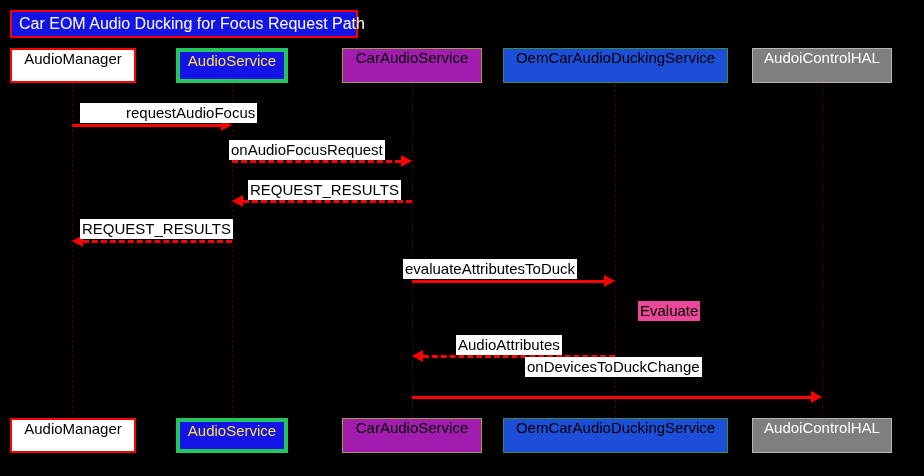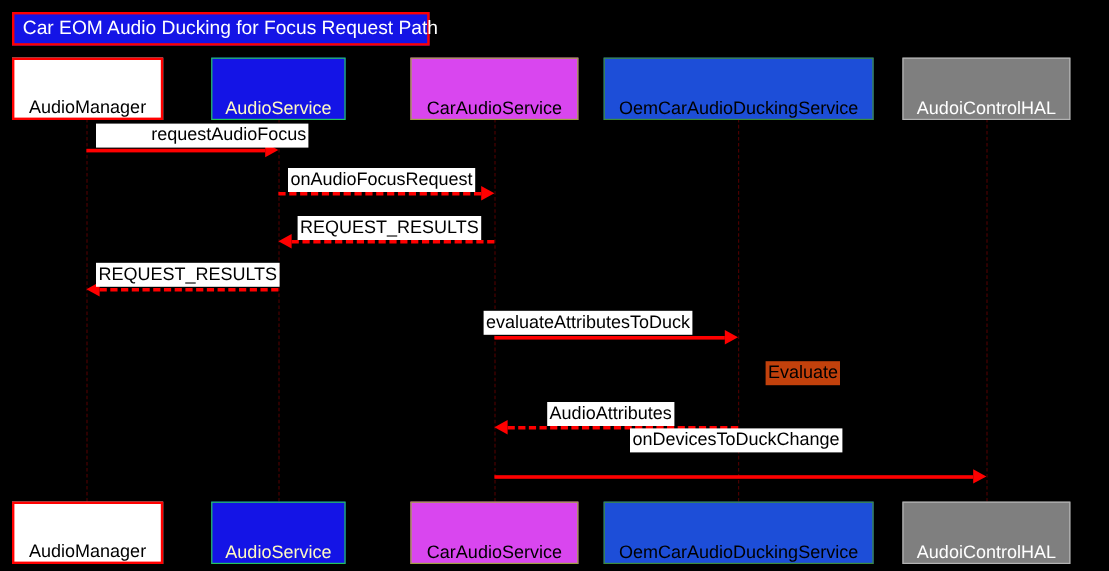--- a/index.html
+++ b/index.html
@@ -30,31 +30,31 @@
     align-items: center;
     padding-left: 7px;
     color: #FFFFFF;
     font-size: 16px;
     white-space: nowrap;
   }
 
   
   .participant {
     position: absolute;
-    height: 52px;
+    height: 35px;
     box-sizing: border-box;
     display: flex;
-    align-items: flex-end;
+    align-items: flex-start;
     justify-content: center;
     font-size: 15px;
     white-space: nowrap;
   }
   .p-white  { background: #FFFFFF; border: 2px solid #FF0000; color: #000000; }
-  .p-blue   { background: #1414E6; border: 1px solid #22c55e; color: #fef9c3; }
-  .p-cream  { background: #d946ef; border: 1px solid #A0A040; color: #000000; }
+  .p-blue   { background: #1414E6; border: 4px solid #22c55e; color: #fde047; }
+  .p-cream  { background: #a21caf; border: 1px solid #A0A040; color: #000000; }
   .p-green  { background: #1d4ed8; border: 1px solid #3C8C3C; color: #000000; }
   .p-gray   { background: #7F7F7F; border: 1px solid #B4B4B4; color: #FFFFFF; }
 
   
   .lifeline {
     position: absolute;
     width: 1px;
     border-left: 1px dashed #4A0000;
   }
 
@@ -82,21 +82,21 @@
     background: #FFFFFF;
     color: #000000;
     font-size: 15px;
     line-height: 18px;
     padding: 1px 2px;
     white-space: nowrap;
   }
 
   .note-label {
     position: absolute;
-    background: #c2410c;
+    background: #ec4899;
     color: #000000;
     font-size: 15px;
     line-height: 18px;
     padding: 1px 2px;
     white-space: nowrap;
   }
 </style>
 </head>
 <body>
 
@@ -125,21 +125,21 @@
   <div class="participant p-gray" style="left:752px; top:48px; width:140px;">
     <span>AudoiControlHAL</span>
   </div>
 
   <div class="msg-line" style="left:72px; top:124px; width:149px;"></div>
   <div class="arrow-head right" style="left:221px; top:119px;"></div>
   <div class="msg-label" style="left:80px; top:103px;padding-left:46px;">requestAudioFocus</div>
 
   <div class="msg-line dashed" style="left:232px; top:160px; width:169px;"></div>
   <div class="arrow-head right" style="left:401px; top:155px;"></div>
-  <div class="msg-label" style="left:240px; top:140px;">onAudioFocusRequest</div>
+  <div class="msg-label" style="left:229px; top:140px;">onAudioFocusRequest</div>
 
   <div class="msg-line dashed" style="left:243px; top:200px; width:169px;"></div>
   <div class="arrow-head left" style="left:232px; top:195px;"></div>
   <div class="msg-label" style="left:248px; top:180px;">REQUEST_RESULTS</div>
 
   <div class="msg-line dashed" style="left:83px; top:240px; width:149px;"></div>
   <div class="arrow-head left" style="left:72px; top:235px;"></div>
   <div class="msg-label" style="left:80px; top:219px;">REQUEST_RESULTS</div>
 
   <div class="msg-line" style="left:412px; top:280px; width:192px;"></div>

